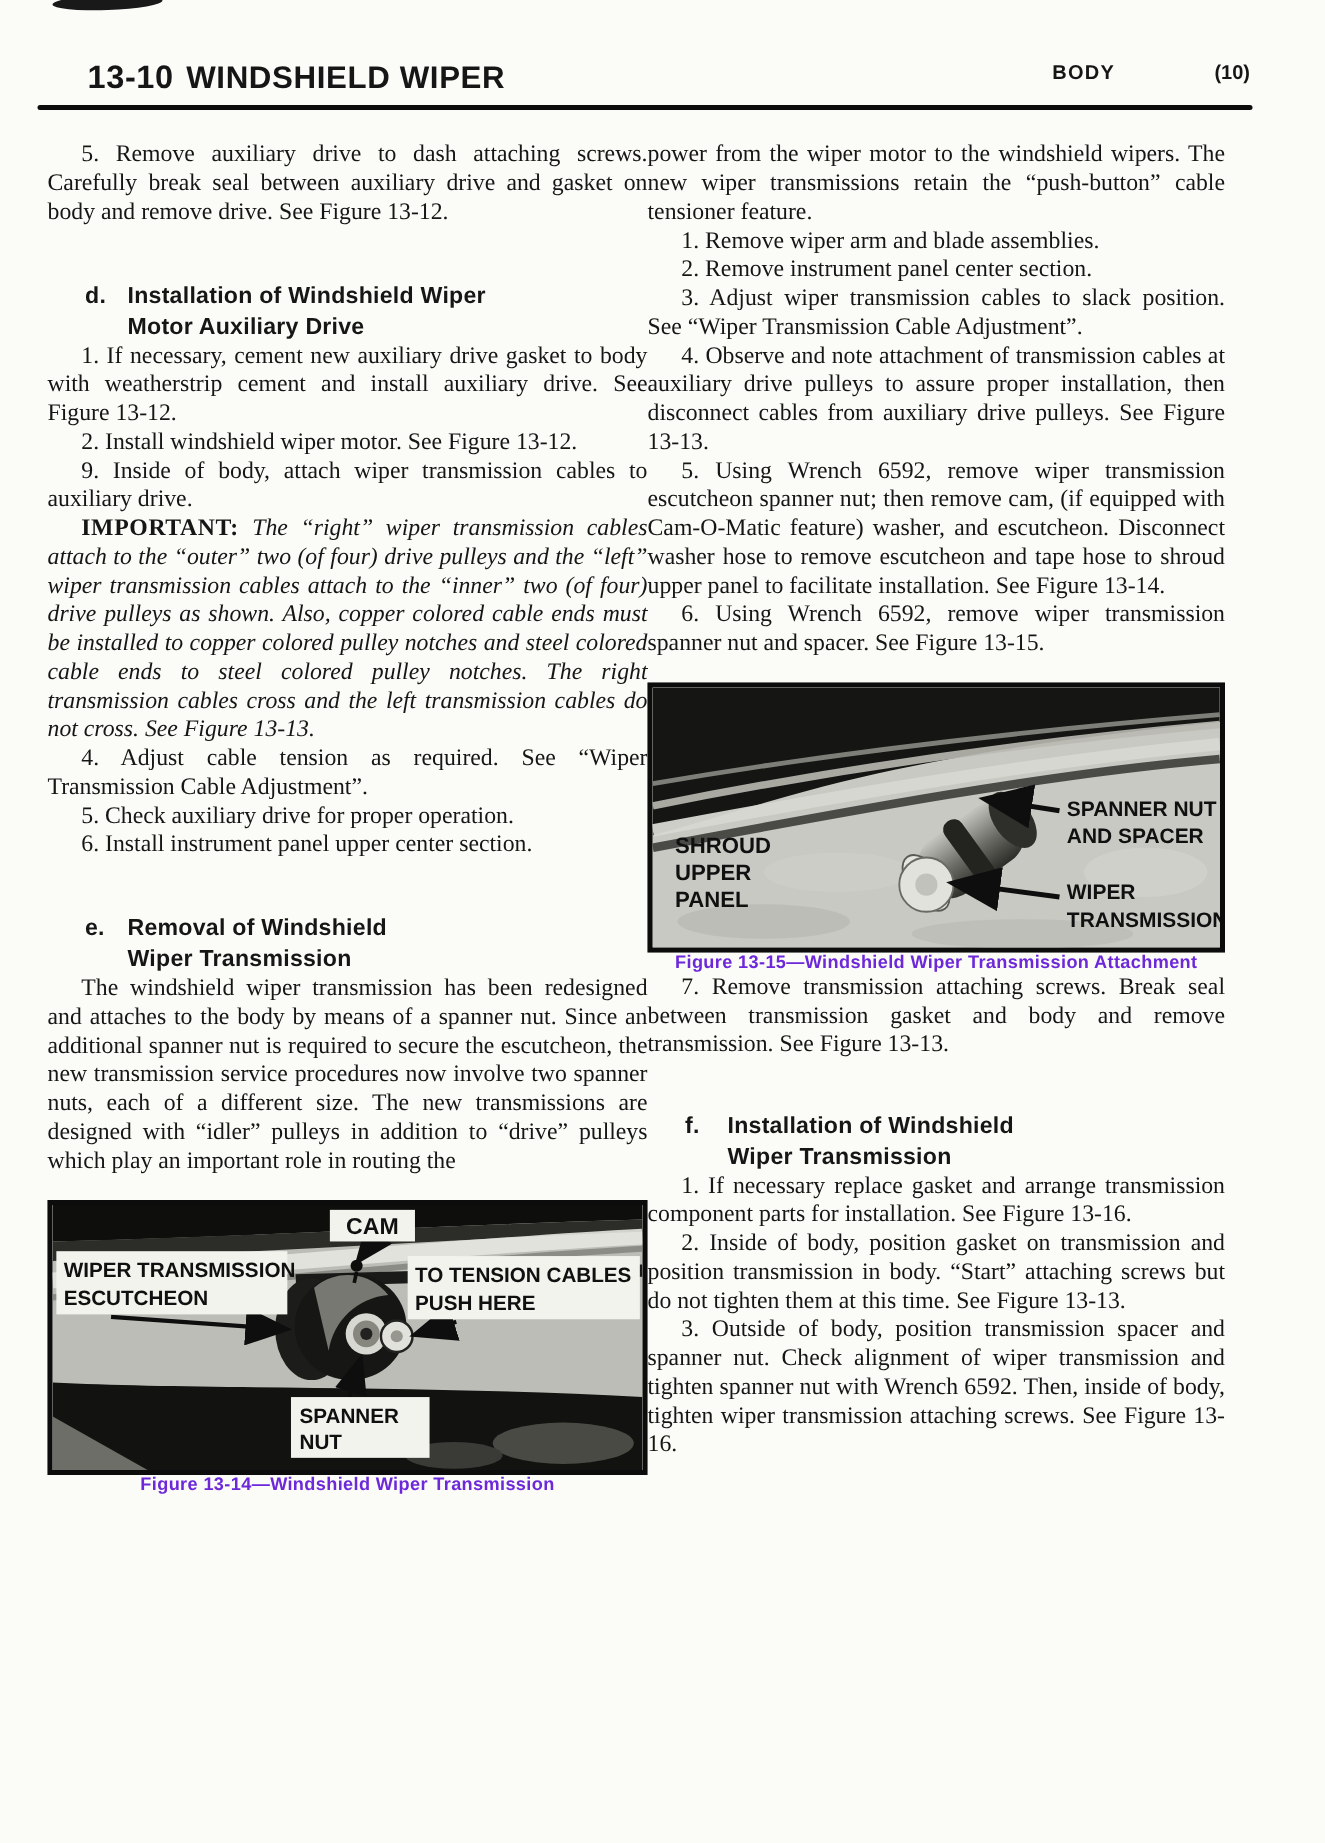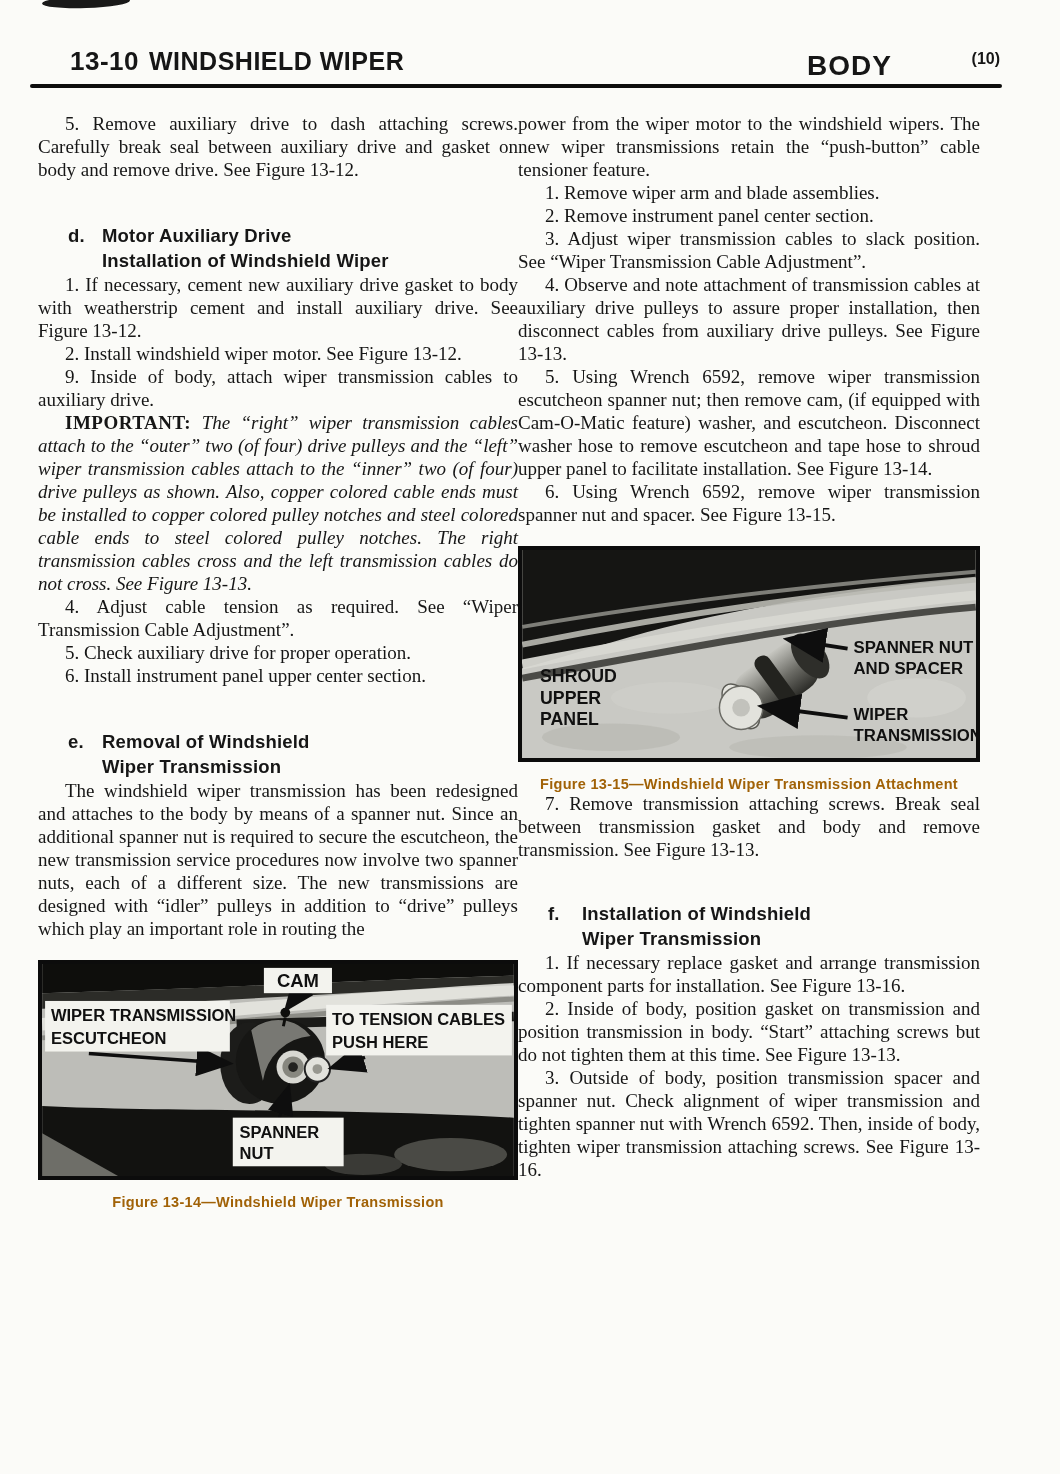--- a/index.html
+++ b/index.html
@@ -25,21 +25,21 @@
     position:absolute;left:38px;top:46px;
     font-family:"Liberation Sans", sans-serif;
     font-weight:bold;font-size:25px;letter-spacing:.5px;
     white-space:nowrap;
     margin-left:32px;
   }
   .hdr-sec{font-size:26px;margin-right:10px;}
   .hdr-right{
     position:absolute;right:168px;top:50px;
     font-family:"Liberation Sans", sans-serif;
-    font-weight:bold;font-size:28px;letter-spacing:1px;
+    font-weight:bold;font-size:16px;letter-spacing:1px;
   }
   .hdr-page{
     position:absolute;right:60px;top:50px;
     font-family:"Liberation Sans", sans-serif;
     font-weight:bold;font-size:16px;text-align:right;
   }
   .hdr-rule{
     position:absolute;left:30px;top:84px;width:972px;height:4px;
     background:#0d0d0d;border-radius:2px;
   }
@@ -68,22 +68,21 @@
   .subhead .lbl{width:34px;flex:none;}
   .figure-box{
     border:4px solid #0c0c0c;
     background:#bfbfbb;
     line-height:0;
   }
   .fig-caption{
     font-family:"Liberation Sans", sans-serif;
     font-weight:bold;font-size:14.5px;
     text-align:center;letter-spacing:.3px;
-    color:#a16207;
-    margin-top:14px;
+    color:#6d28d9;
   }
   svg text{
     font-family:"Liberation Sans", sans-serif;
     font-weight:bold;
     fill:#101010;
   }
   .mt-h1{margin-top:42px;}
   .mt-after-head{margin-top:13px;}
   .mt-para{margin-top:30px;}
   .mt-fig14{margin-top:20px;}
@@ -107,22 +106,22 @@
   </div>
 
   <div class="columns">
 
     <div class="col left">
       <p class="body">5. Remove auxiliary drive to dash attaching screws. Carefully break seal between auxiliary drive and gasket on body and remove drive. See Figure 13-12.</p>
 
       <div class="subhead mt-h1">
         <span class="lbl">d.</span>
         <span>
+          <div>Installation of Windshield Wiper</div>
           <div>Motor Auxiliary Drive</div>
-          <div>Installation of Windshield Wiper</div>
         </span>
       </div>
 
       <p class="body mt-after-head">1. If necessary, cement new auxiliary drive gasket to body with weatherstrip cement and install auxiliary drive. See Figure 13-12.</p>
       <p class="body">2. Install windshield wiper motor. See Figure 13-12.</p>
       <p class="body">9. Inside of body, attach wiper transmission cables to auxiliary drive.</p>
 
       <p class="body"><span class="imp-lead">IMPORTANT: </span><span class="imp-body">The “right” wiper transmission cables attach to the “outer” two (of four) drive pulleys and the “left” wiper transmission cables attach to the “inner” two (of four) drive pulleys as shown. Also, copper colored cable ends must be installed to copper colored pulley notches and steel colored cable ends to steel colored pulley notches. The right transmission cables cross and the left transmission cables do not cross. See Figure 13-13.</span></p>
 
       <p class="body">4. Adjust cable tension as required. See “Wiper Transmission Cable Adjustment”.</p>

